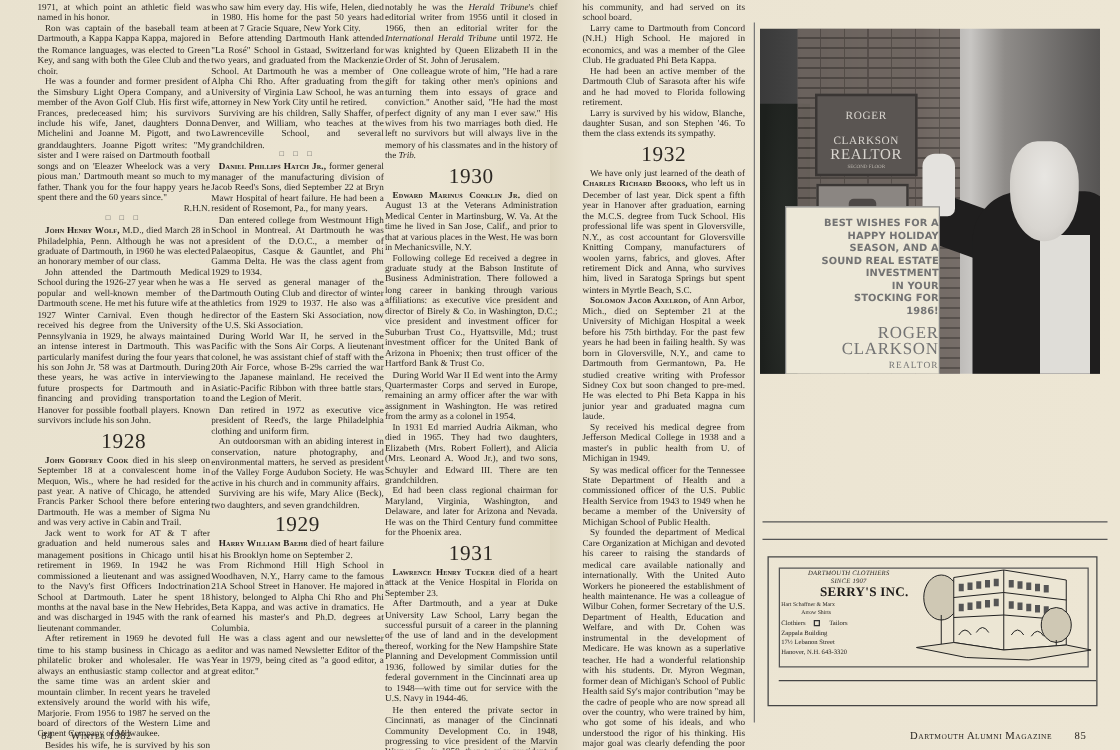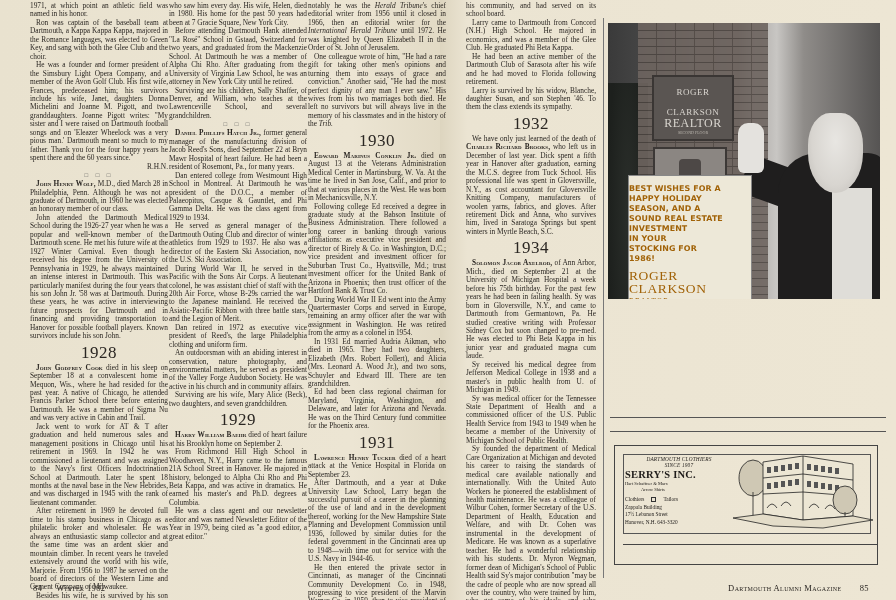--- a/index.html
+++ b/index.html
@@ -100,23 +100,23 @@
   }
   .santa-arm {
     position: absolute; left: 135px; top: 140px; width: 60px; height: 40px;
     background: #1f1e1e; transform: rotate(20deg);
   }
   .santa-trim {
     position: absolute; left: 224px; top: 165px; width: 40px; height: 120px;
     background: #dfddd8;
   }
   .ad-box {
-    position: absolute; left: 20px; top: 152px; width: 122px; height: 184px;
+    position: absolute; left: 20px; top: 142px; width: 122px; height: 184px;
     background: #ede8d8; border: 1px solid #888;
-    text-align: left; color: #a16207;
+    text-align: right; color: #737373;
   }
   .ad-head {
     font-family: "DejaVu Sans", sans-serif; font-weight: bold;
     font-size: 7.9px; line-height: 10px; margin-top: 8px; letter-spacing: 0.1px;
   }
   .ad-name { font-size: 13.5px; line-height: 13px; margin-top: 5px; letter-spacing: 0.6px; }
   .ad-title { font-size: 7.5px; letter-spacing: 0.9px; margin-top: 2px; }
   .ad-addr { font-size: 5.4px; line-height: 7px; margin-top: 3px; }
 
   .hrule { position: absolute; left: 610px; width: 276px; height: 1px; background: #555; }
@@ -129,21 +129,21 @@
   .serry-inner {
     position: absolute; left: 8px; top: 8px; width: 246px; height: 78px;
     border: 1px solid #555;
   }
   .serry-bottom { position: absolute; left: 8px; top: 98px; width: 254px; height: 1px; background: #444; }
   .serry-text {
     position: absolute; left: 10px; top: 10px; width: 108px;
     font-size: 5.5px; line-height: 8px; color: #1f1c1a;
   }
   .serry-text .tag { font-style: italic; text-align: center; line-height: 6px; font-size: 5.3px; letter-spacing: 0.2px; }
-  .serry-text .brand { font-size: 10.5px; font-weight: bold; line-height: 12px; margin-top: 1px; letter-spacing: 0.2px; }
+  .serry-text .brand { font-size: 10.5px; font-weight: bold; line-height: 12px; margin-top: 1px; letter-spacing: 0.2px; margin-left: 31px; }
   .serry-text .small { font-size: 4.6px; line-height: 6px; }
   .serry-text .indent { padding-left: 16px; }
   .serry-text .svc { margin-top: 3px; font-size: 5.3px; line-height: 7.5px; }
   .serry-text .sq { display: inline-block; width: 3px; height: 3px; border: 0.6px solid #333; margin: 0 7px; vertical-align: middle; }
   .serry-art { position: absolute; left: 118px; top: 2px; width: 140px; height: 84px; }
 </style>
 </head>
 <body>
 
 <div class="spread">
@@ -201,21 +201,20 @@
     <p>He then entered the private sector in Cincinnati, as manager of the Cincinnati Community Development Co. in 1948, progressing to vice president of the Marvin Warner Co. in 1959, then to vice president of the Warner Consolidated Corporation in 1972, a position he held until retirement. During his last active years he had also served on the board of directors of the Warner National Corporation and had become a director and vice president of the Home State Savings Association. He had been active in Kiwanis and the American Legion in</p>
   </div>
 
   <div class="col c4">
     <p class="noindent">his community, and had served on its school board.</p>
     <p>Larry came to Dartmouth from Concord (N.H.) High School. He majored in economics, and was a member of the Glee Club. He graduated Phi Beta Kappa.</p>
     <p>He had been an active member of the Dartmouth Club of Sarasota after his wife and he had moved to Florida following retirement.</p>
     <p>Larry is survived by his widow, Blanche, daughter Susan, and son Stephen '46. To them the class extends its sympathy.</p>
     <div class="year">1932</div>
     <p><span>We have only just learned of the death of </span><span class="sc">Charles Richard Brooks,</span><span> who left us in December of last year. Dick spent a fifth year in Hanover after graduation, earning the M.C.S. degree from Tuck School. His professional life was spent in Gloversville, N.Y., as cost accountant for Gloversville Knitting Company, manufacturers of woolen yarns, fabrics, and gloves. After retirement Dick and Anna, who survives him, lived in Saratoga Springs but spent winters in Myrtle Beach, S.C.</span></p>
-    <div class="year">1934</div>
     <p><span class="sc">Solomon Jacob Axelrod,</span><span> of Ann Arbor, Mich., died on September 21 at the University of Michigan Hospital a week before his 75th birthday. For the past few years he had been in failing health. Sy was born in Gloversville, N.Y., and came to Dartmouth from Germantown, Pa. He studied creative writing with Professor Sidney Cox but soon changed to pre-med. He was elected to Phi Beta Kappa in his junior year and graduated magna cum laude.</span></p>
     <p>Sy received his medical degree from Jefferson Medical College in 1938 and a master's in public health from U. of Michigan in 1949.</p>
     <p>Sy was medical officer for the Tennessee State Department of Health and a commissioned officer of the U.S. Public Health Service from 1943 to 1949 when he became a member of the University of Michigan School of Public Health.</p>
     <p>Sy founded the department of Medical Care Organization at Michigan and devoted his career to raising the standards of medical care available nationally and internationally. With the United Auto Workers he pioneered the establishment of health maintenance. He was a colleague of Wilbur Cohen, former Secretary of the U.S. Department of Health, Education and Welfare, and with Dr. Cohen was instrumental in the development of Medicare. He was known as a superlative teacher. He had a wonderful relationship with his students. Dr. Myron Wegman, former dean of Michigan's School of Public Health said Sy's major contribution "may be the cadre of people who are now spread all over the country, who were trained by him, who got some of his ideals, and who understood the rigor of his thinking. His major goal was clearly defending the poor and downtrodden."</p>
 
   </div>
 
   <div class="vrule"></div>
 
   <div class="photo">

